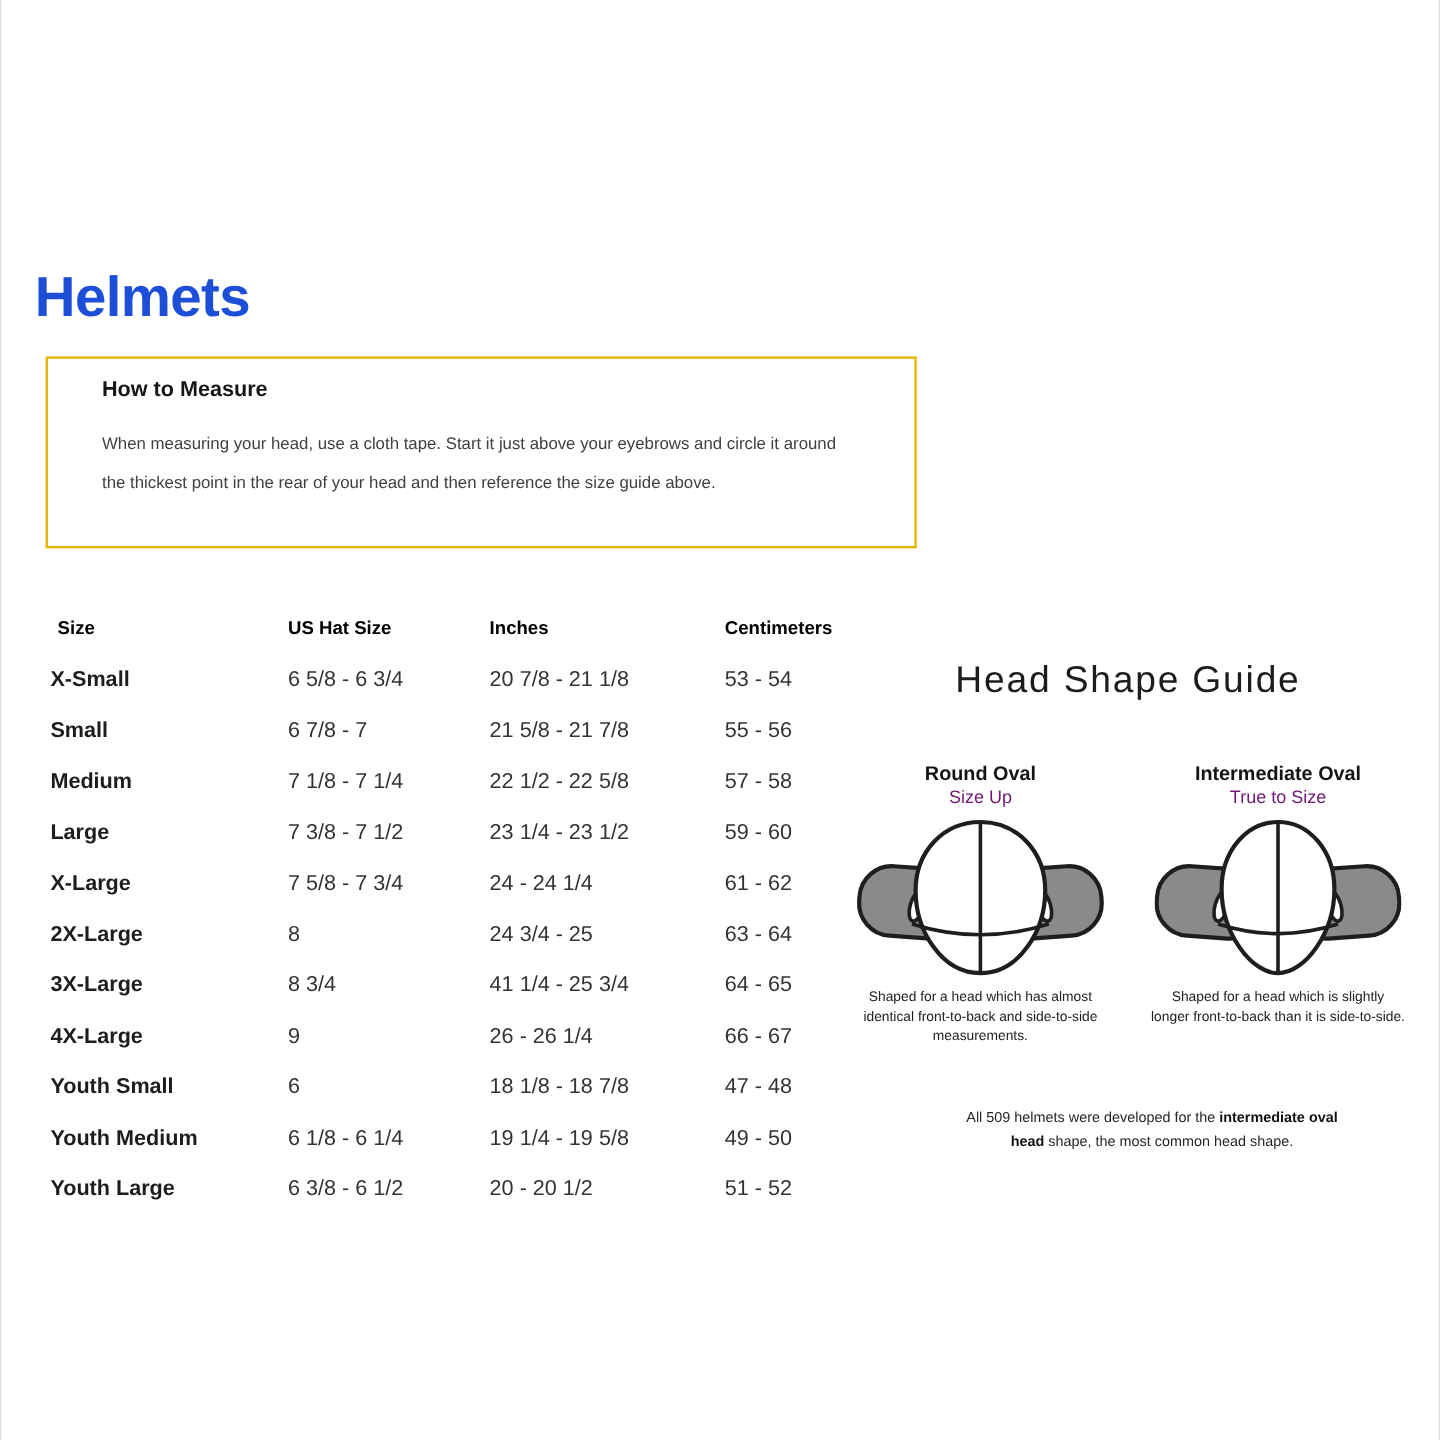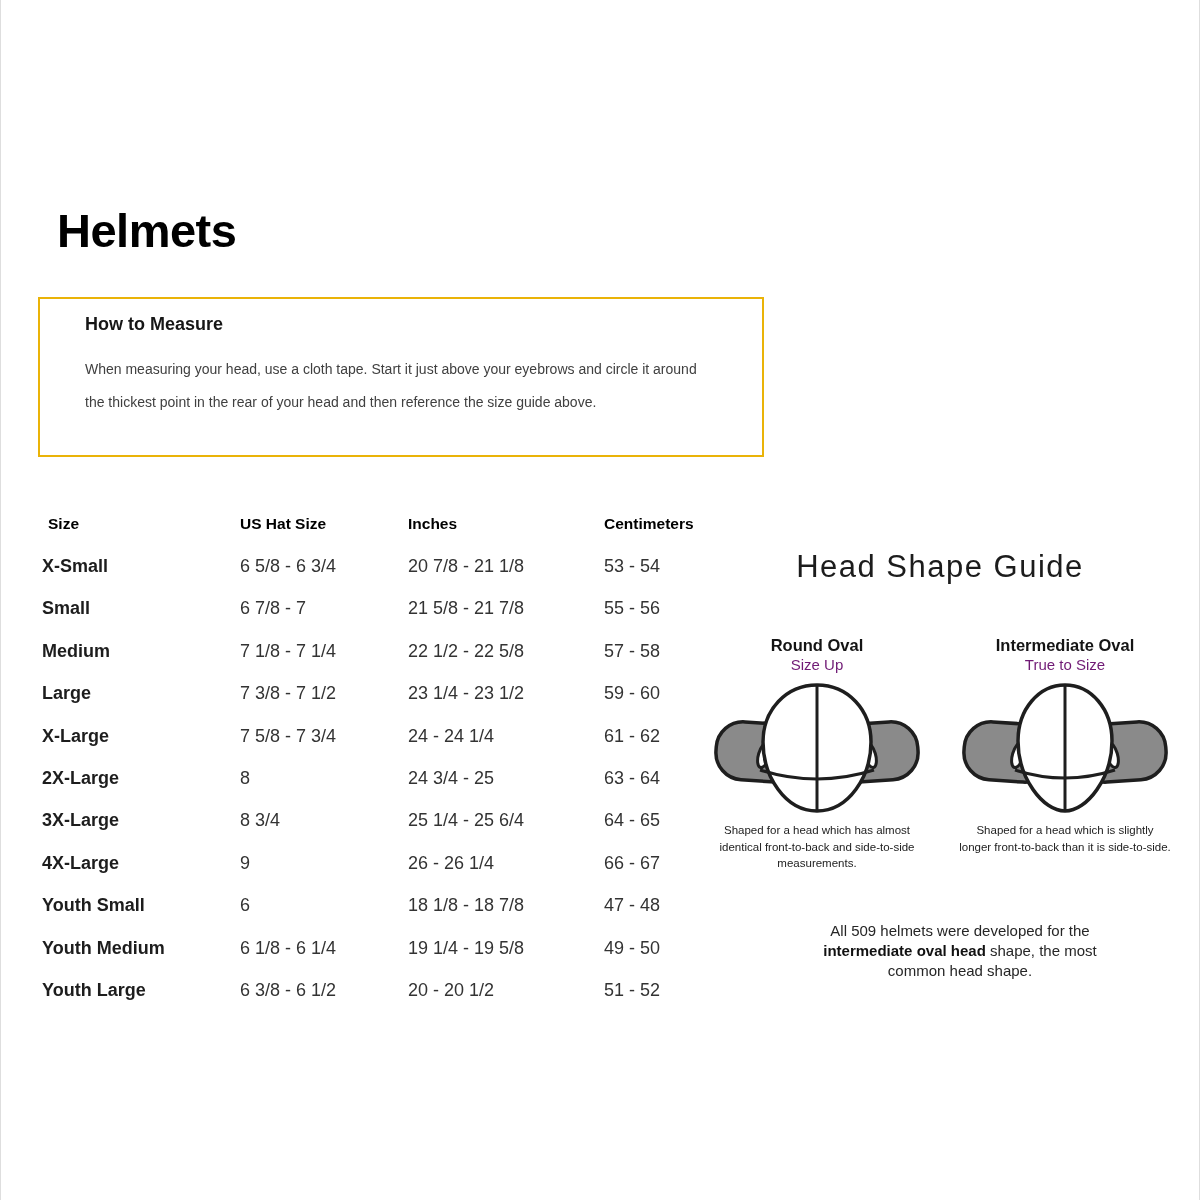--- a/index.html
+++ b/index.html
@@ -5,22 +5,22 @@
   html,body{margin:0;padding:0;}
   body{
     width:1200px;height:1200px;position:relative;background:#ffffff;
     font-family:"Liberation Sans",sans-serif;color:#231f20;overflow:hidden;
   }
   .edge{position:absolute;top:0;bottom:0;width:1px;background:#dedede;}
   .edge-left{left:0;}
   .edge-right{right:0;}
 
   .page-title{
-    position:absolute;left:29px;top:172px;
-    font-size:47px;font-weight:800;letter-spacing:-0.5px;color:#000000;margin-left:28px;
+    position:absolute;left:29px;top:188px;
+    font-size:47px;font-weight:800;letter-spacing:-0.5px;color:#1d4ed8;
   }
 
   .measure-box{
     position:absolute;left:38px;top:297px;width:726px;height:160px;
     border:2px solid #eab308;box-sizing:border-box;background:#fff;
   }
   .measure-heading{
     position:absolute;left:45px;top:15px;
     font-size:18px;font-weight:bold;color:#161616;
   }
@@ -50,21 +50,21 @@
   .shape-name{font-size:16.5px;font-weight:bold;color:#141414;}
   .shape-fit{font-size:15px;color:#701a75;margin-top:1px;}
   .shape-svg{margin-top:9px;}
   .shape-desc{
     width:212px;margin:4px auto 16px auto;
     font-size:11.5px;line-height:16.5px;color:#222222;
   }
 
   .hsg-note{
     position:absolute;left:805px;top:921px;width:310px;text-align:center;
-    font-size:15px;line-height:20px;color:#262626;
+    font-size:12px;line-height:20px;color:#262626;
   }
   .hsg-note b{color:#111111;}
 </style>
 </head>
 <body>
 
 <div class="edge edge-left"></div>
 <div class="edge edge-right"></div>
 
 <h1 class="page-title">Helmets</h1>
@@ -113,21 +113,21 @@
   </div>
   <div class="t-row">
     <div class="td-size">2X-Large</div>
     <div class="td">8</div>
     <div class="td">24 3/4 - 25</div>
     <div class="td">63 - 64</div>
   </div>
   <div class="t-row">
     <div class="td-size">3X-Large</div>
     <div class="td">8 3/4</div>
-    <div class="td">25 1/4 - 25 6/4</div>
+    <div class="td">41 1/4 - 25 3/4</div>
     <div class="td">64 - 65</div>
   </div>
   <div class="t-row">
     <div class="td-size">4X-Large</div>
     <div class="td">9</div>
     <div class="td">26 - 26 1/4</div>
     <div class="td">66 - 67</div>
   </div>
   <div class="t-row">
     <div class="td-size">Youth Small</div>

